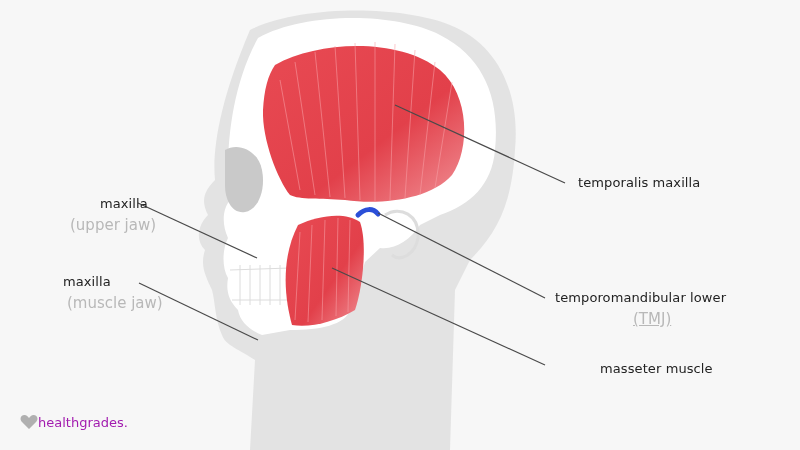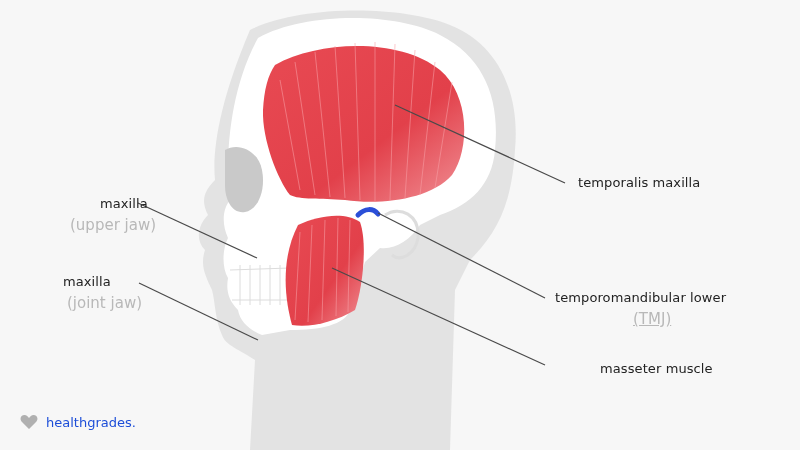--- a/index.html
+++ b/index.html
@@ -1,20 +1,20 @@
 <!DOCTYPE html>
 <html><head>
 <meta charset="utf-8">
 <style>
   html, body { margin:0; padding:0; }
   body { width:800px; height:450px; background:#f7f7f7; overflow:hidden; position:relative; font-family:"DejaVu Sans", sans-serif; }
   #stage { position:absolute; left:0; top:0; width:800px; height:450px; }
   .label { position:absolute; color:#222; font-size:13px; letter-spacing:0.1px; white-space:nowrap; }
   .sub { position:absolute; color:#b8b8b8; font-size:15px; white-space:nowrap; }
-  .logo { position:absolute; left:20px; top:414px; display:flex; align-items:center; gap:8px; color:#1d4ed8; font-size:13px; }
+  .logo { position:absolute; left:20px; top:414px; display:flex; align-items:center; gap:0; color:#a21caf; font-size:13px; }
 </style>
 </head>
 <body>
 
 <div id="stage">
   <svg width="800" height="450" viewBox="0 0 800 450">
 
     <path d="M250,30 C300,5 400,5 450,25 C500,45 520,95 515,150 C512,200 500,230 470,260 L455,290 L450,450 L250,450 L255,360 C240,350 225,345 222,335 C215,320 215,300 212,290 C205,275 200,265 205,250 C195,240 198,225 208,215 C200,200 205,190 215,180 C212,150 220,100 250,30 Z" fill="#e3e3e3"></path>
 
     <path d="M258,38 C305,12 395,12 440,35 C485,58 500,100 495,150 C492,185 470,205 440,215 L420,225 C410,240 395,250 380,248 L365,262 L350,310 C345,325 320,330 290,330 L262,335 C250,330 240,322 238,310 C228,300 226,290 228,278 C222,268 222,250 228,238 C222,225 222,210 230,200 L228,170 C228,130 235,80 258,38 Z" fill="#ffffff"></path>
@@ -67,21 +67,21 @@
       <line x1="395" y1="105" x2="565" y2="183"></line>
       <line x1="378" y1="213" x2="545" y2="298"></line>
       <line x1="332" y1="268" x2="545" y2="365"></line>
     </g>
   </svg>
 
   <div class="label" style="left:85px;top:196px;margin-left:15px;">maxilla</div>
   <div class="sub" style="left:70px;top:216px;">(upper jaw)</div>
 
   <div class="label" style="left:63px;top:274px;">maxilla</div>
-  <div class="sub" style="left:67px;top:294px;">(joint jaw)</div>
+  <div class="sub" style="left:67px;top:294px;">(muscle jaw)</div>
 
   <div class="label" style="left:578px;top:175px;">temporalis maxilla</div>
 
   <div class="label" style="left:555px;top:290px;">temporomandibular lower</div>
   <div class="sub" style="left:633px;top:310px;text-decoration:underline;">(TMJ)</div>
 
   <div class="label" style="left:556px;top:361px;margin-left:44px;">masseter muscle</div>
 
   <div class="logo">
     <svg width="18" height="16" viewBox="0 0 18 16">

